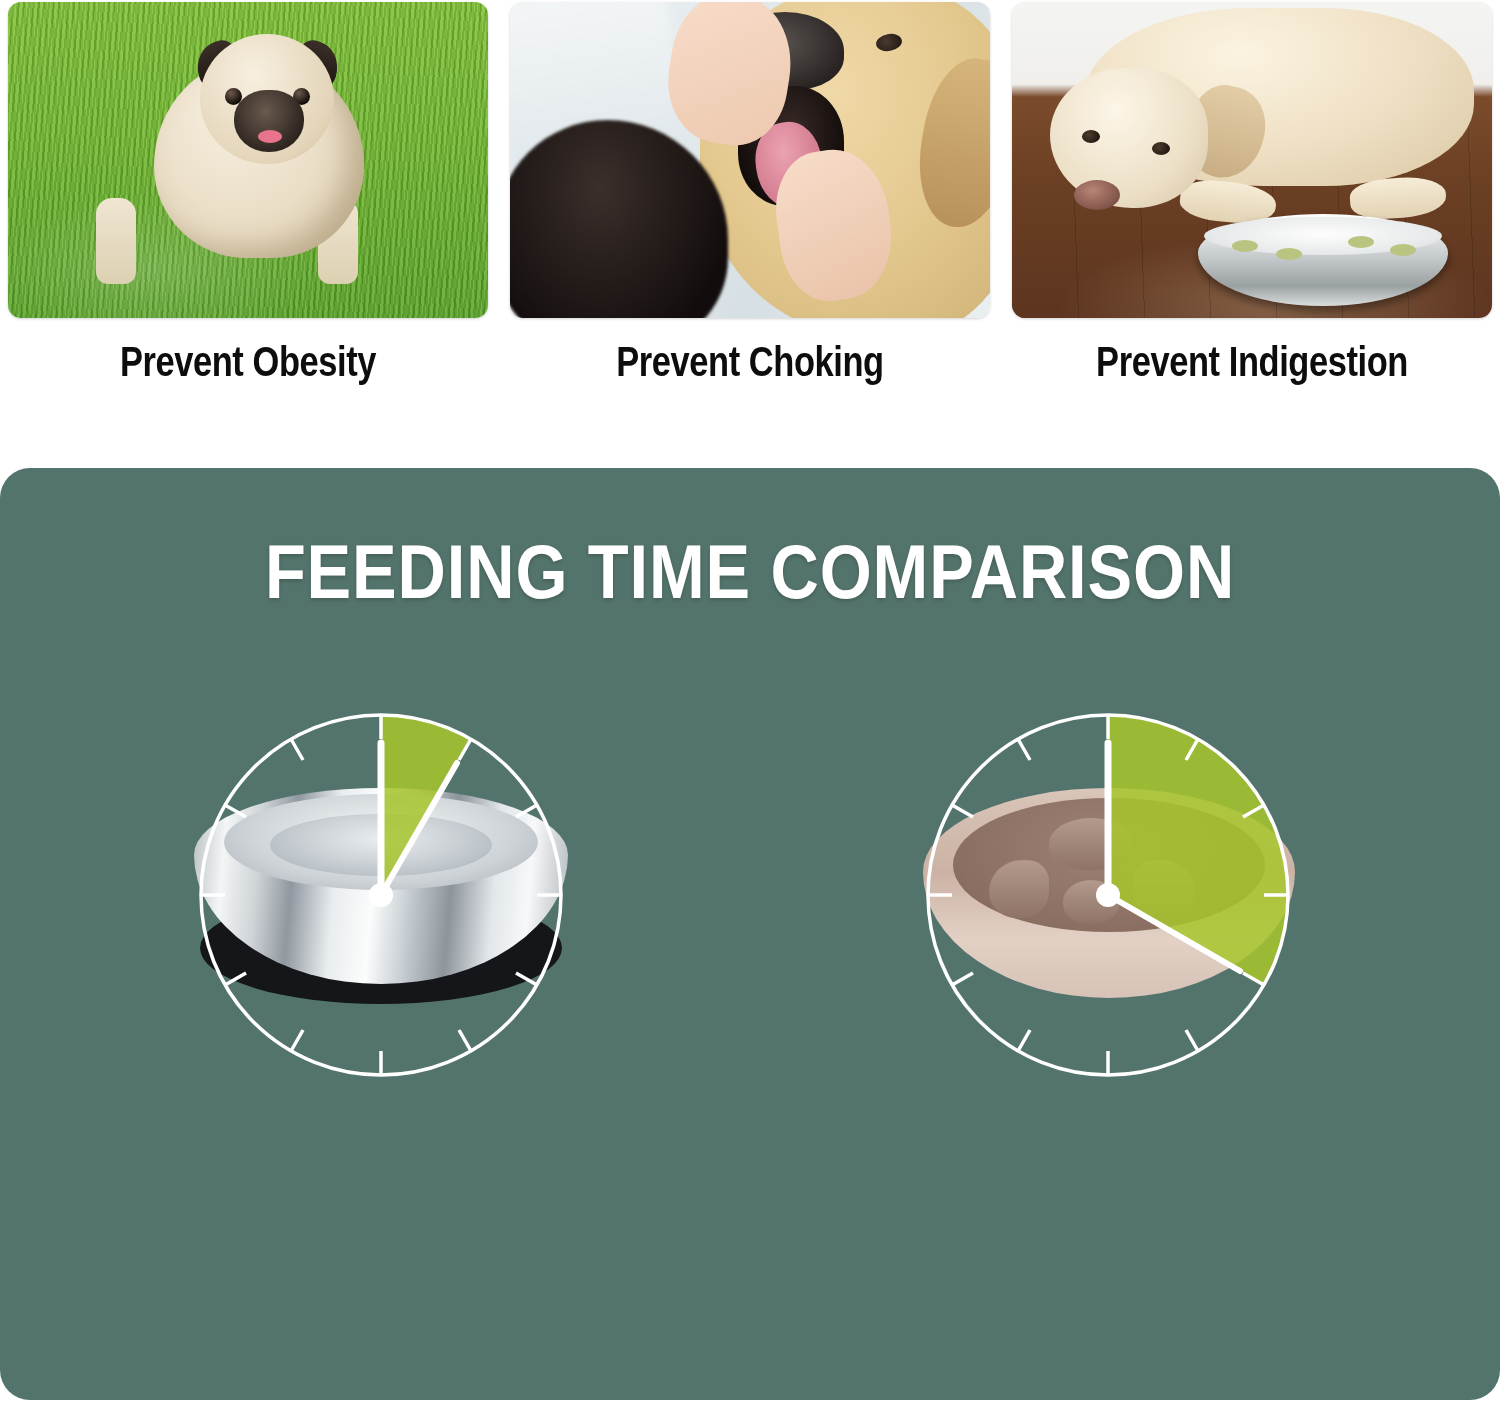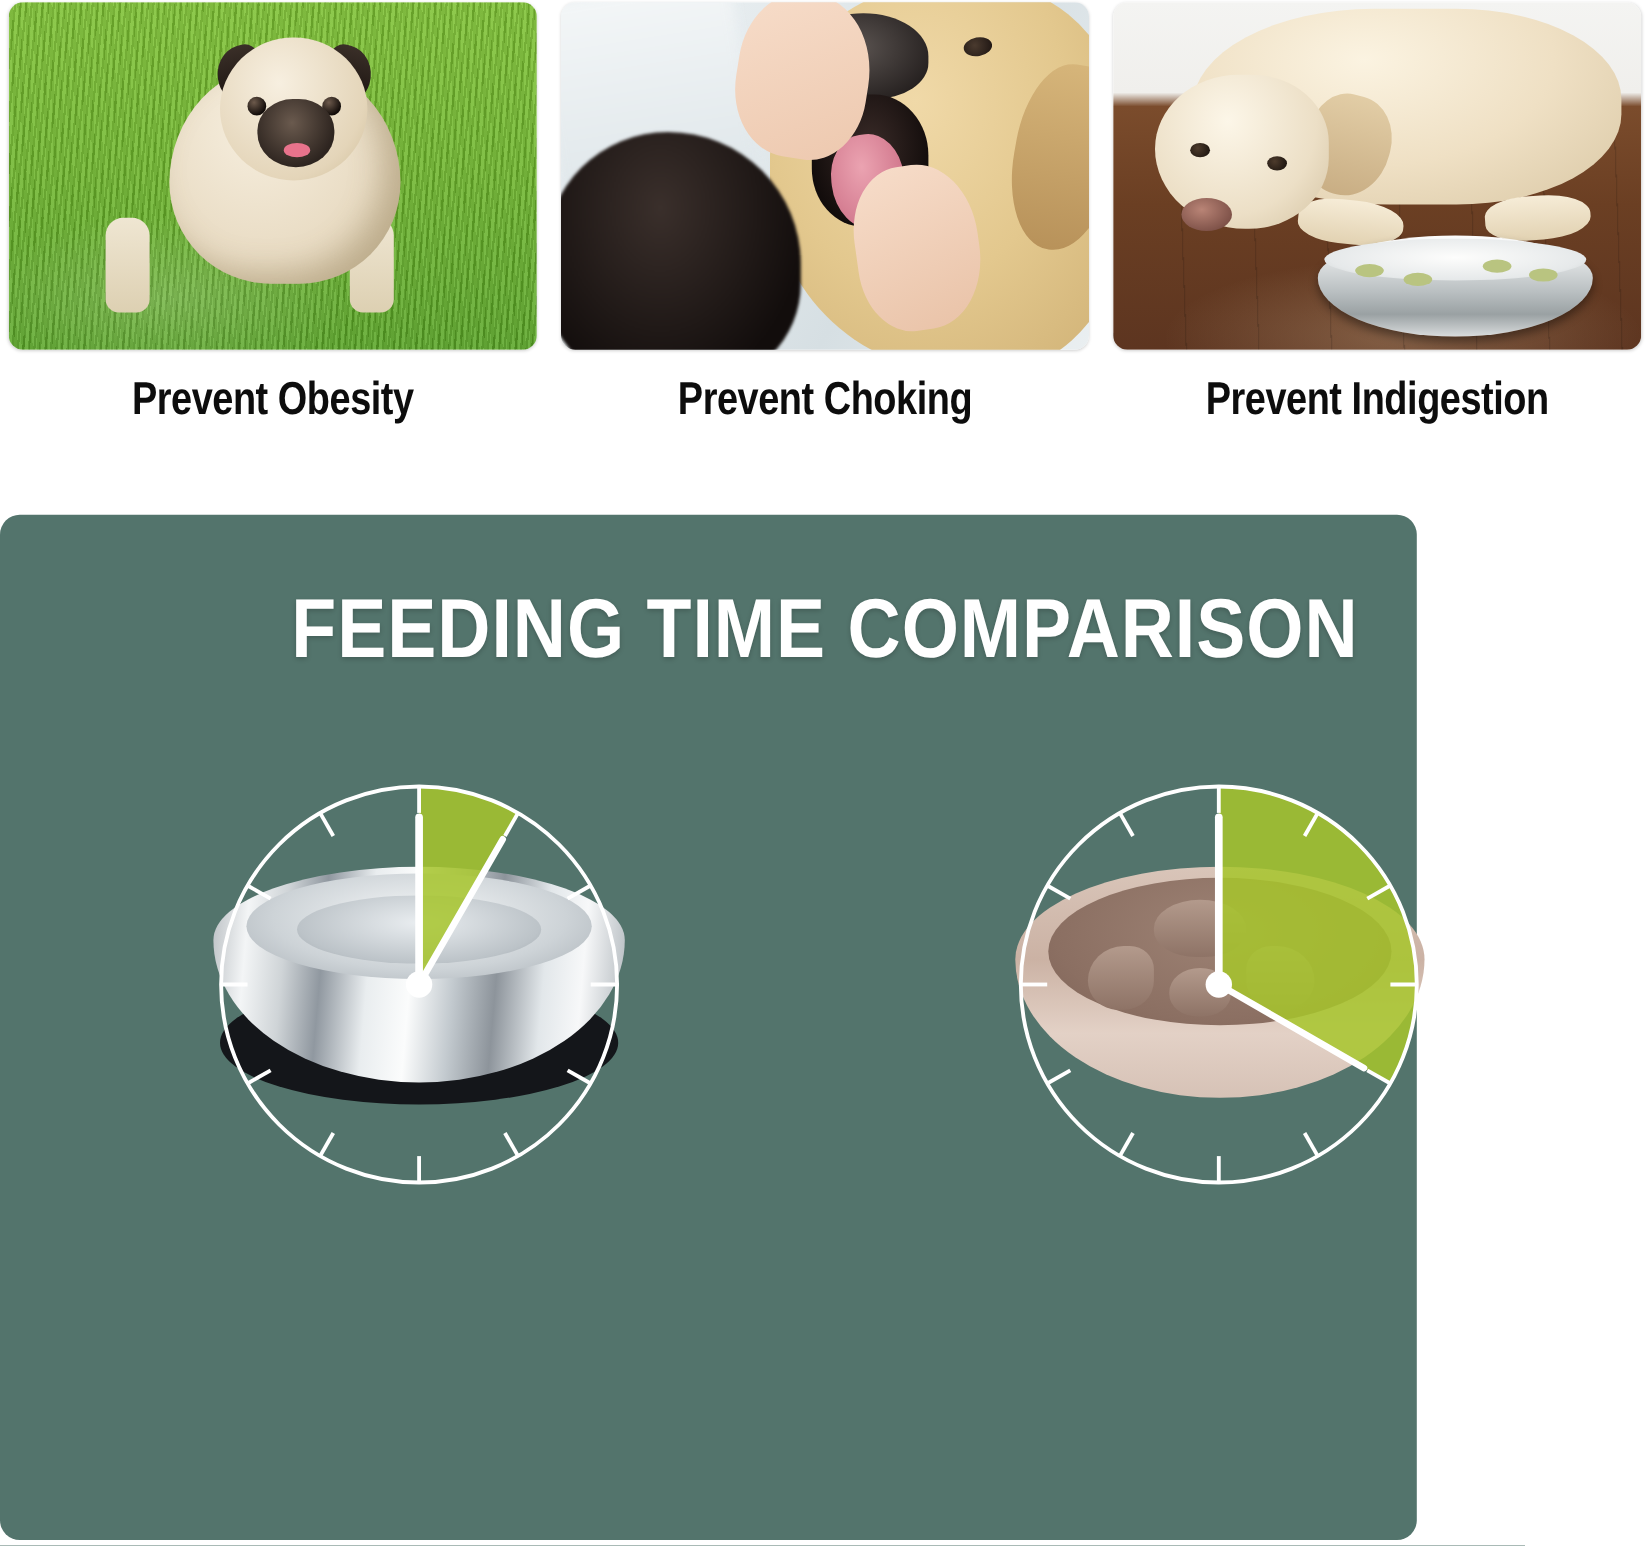--- a/index.html
+++ b/index.html
@@ -201,22 +201,22 @@
     position:absolute;top:338px;left:0;width:480px;
     text-align:center;
     font-size:42px;font-weight:bold;color:#0d0d0d;
     letter-spacing:-.5px;
     transform:scaleX(.82);
     white-space:nowrap;
   }
 
   
   #panel{
-    position:absolute;left:0;top:468px;width:1288px;height:932px;
-    background:#53746c;border-radius:18px;
+    position:absolute;left:0;top:468px;width:1500px;height:932px;
+    background:#53746c;border-radius:30px;
   }
   #panel-title{
     position:absolute;left:0;top:60px;width:1500px;text-align:center;
     color:#ffffff;font-size:76px;font-weight:bold;
     letter-spacing:1px;transform:scaleX(.88);
     text-shadow:0 2px 5px rgba(0,0,0,.2);
     white-space:nowrap;
   }
 
   .clock-wrap{position:absolute;top:212px;width:430px;height:430px;}

